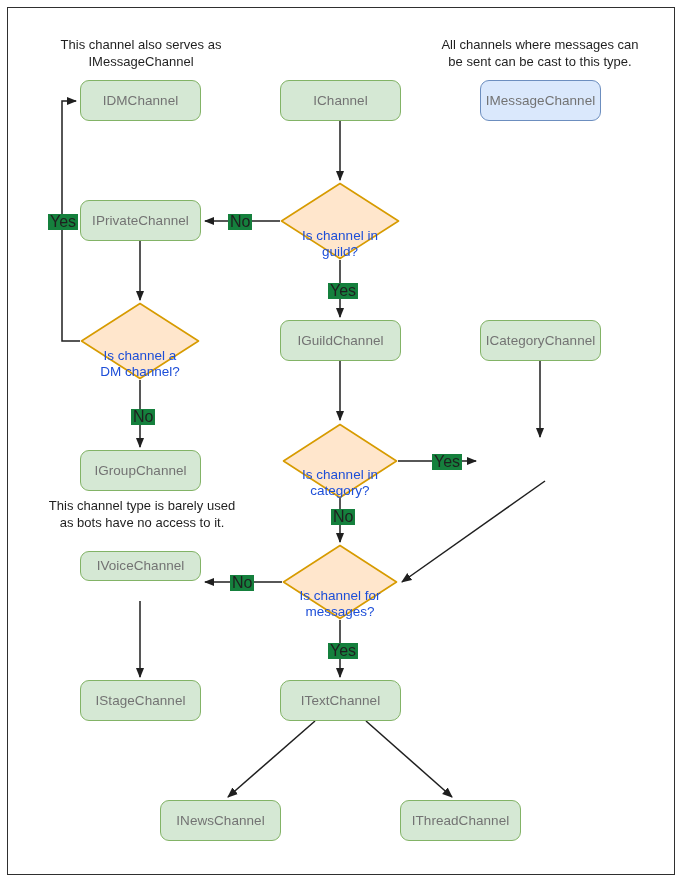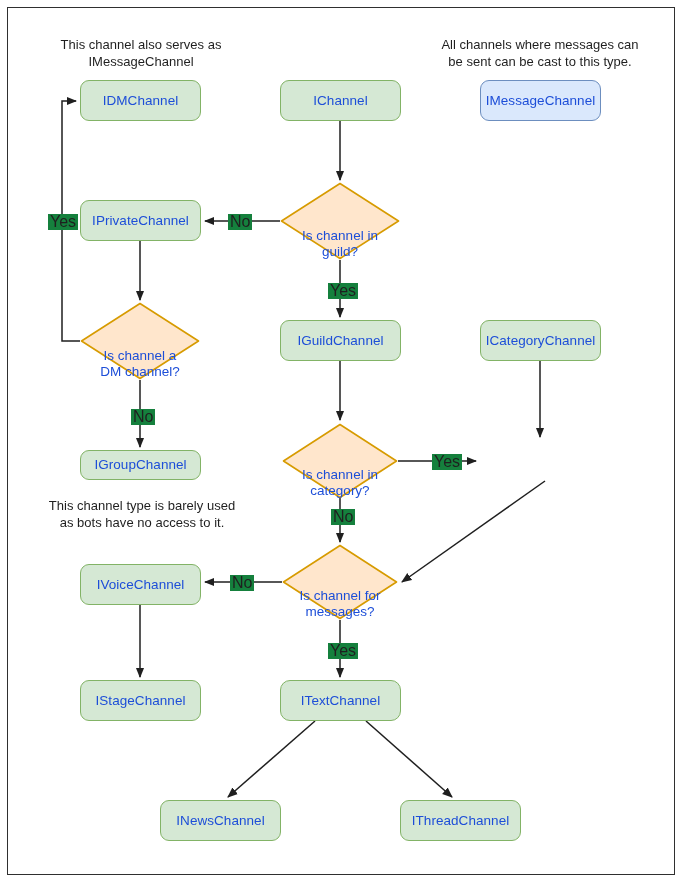--- a/index.html
+++ b/index.html
@@ -41,21 +41,21 @@
   }
   .node {
     position: absolute;
     box-sizing: border-box;
     display: flex;
     align-items: center;
     justify-content: center;
     text-align: center;
     border-radius: 9px;
     font-size: 13.5px;
-    color: #1d4ed8;
+    color: #737373;
     line-height: 1.18;
     letter-spacing: 0.05px;
   }
   .node.green {
     background: #d5e8d4;
     border: 1.3px solid #82b366;
   }
   .node.blue {
     background: #dae8fc;
     border: 1.3px solid #6c8ebf;
@@ -154,28 +154,28 @@
   <div class="note" style="left:42px; top:497px; width:200px;">This channel type is barely used as bots have no access to it.</div>
 
   <div class="node green" style="left:80px; top:80px; width:121px; height:41px;">IDMChannel</div>
 
   <div class="node green" style="left:280px; top:80px; width:121px; height:41px;">IChannel</div>
 
   <div class="node blue" style="left:480px; top:80px; width:121px; height:41px;">IMessageChannel</div>
 
   <div class="node green" style="left:80px; top:200px; width:121px; height:41px;">IPrivateChannel</div>
 
-  <div class="node green" style="left:80px; top:450px; width:121px; height:30px;">IGroupChannel</div>
+  <div class="node green" style="left:80px; top:450px; width:121px; height:41px;">IGroupChannel</div>
 
   <div class="node green" style="left:280px; top:320px; width:121px; height:41px;">IGuildChannel</div>
 
   <div class="node green" style="left:480px; top:320px; width:121px; height:41px;">ICategoryChannel</div>
 
 
-  <div class="node green" style="left:80px; top:564px; width:121px; height:41px;">IVoiceChannel</div>
+  <div class="node green" style="left:80px; top:551px; width:121px; height:30px;">IVoiceChannel</div>
 
   <div class="node green" style="left:80px; top:680px; width:121px; height:41px;">IStageChannel</div>
 
   <div class="node green" style="left:280px; top:680px; width:121px; height:41px;border-radius:10px;">ITextChannel</div>
 
   <div class="node green" style="left:160px; top:800px; width:121px; height:41px;">INewsChannel</div>
 
   <div class="node green" style="left:400px; top:800px; width:121px; height:41px;">IThreadChannel</div>
 
   <div class="diamond" style="left:280px; top:182px; width:120px; height:78px;">

